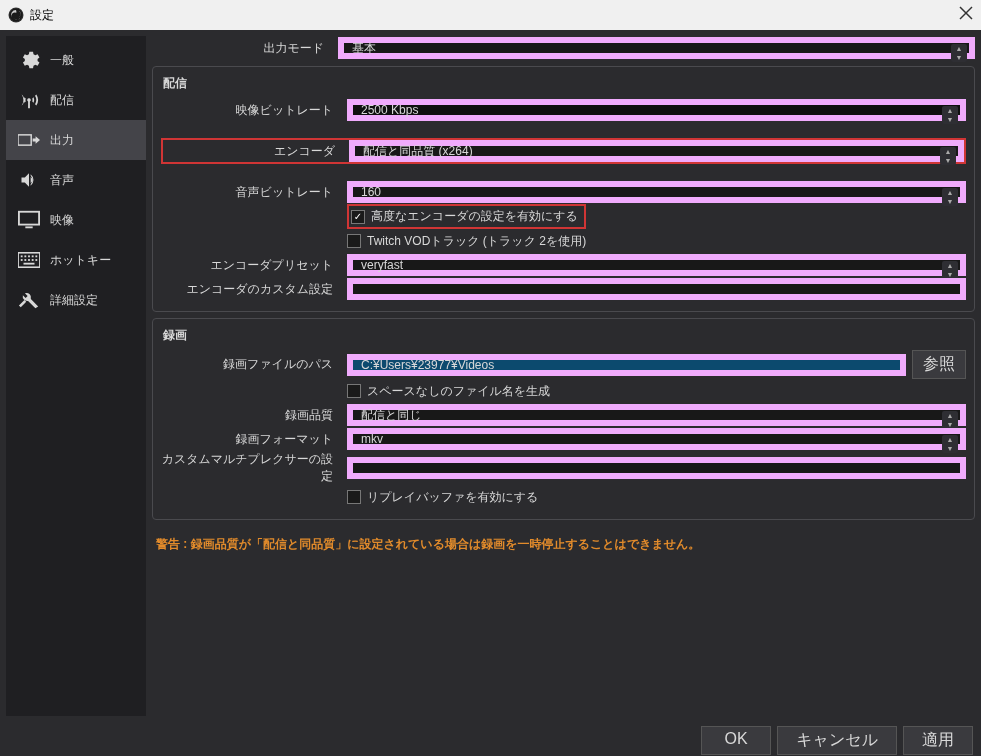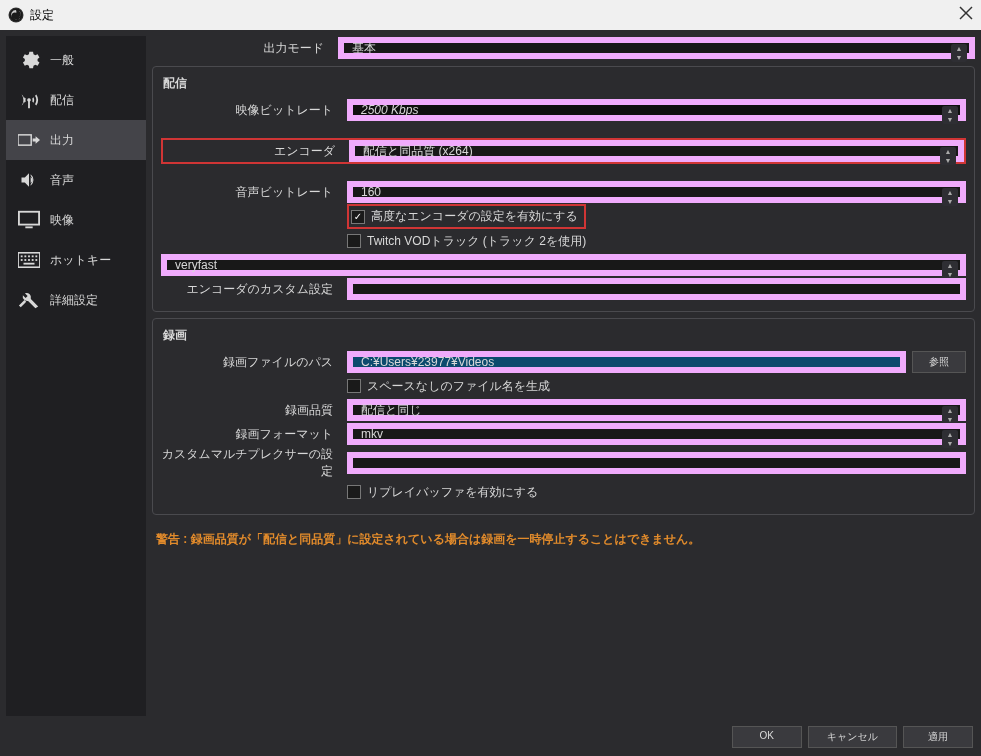--- a/index.html
+++ b/index.html
@@ -21,21 +21,21 @@
 .select .arrows, .spinbox .arrows { position: absolute; right: 2px; top: 1px; width: 16px; height: 18px; display: flex; flex-direction: column; background: #2e2e33; border-radius: 2px; }
 .arrows div { flex: 1; display: flex; align-items: center; justify-content: center; font-size: 7px; color: #aaa; cursor: pointer; }
 .section { border: 1px solid #4a4a4e; border-radius: 4px; padding: 6px 8px 10px 8px; }
 .section-title { font-size: 12px; padding: 2px 4px 6px 2px; font-weight: bold; color: #d8d8d8; }
 .checkbox { display: flex; align-items: center; gap: 6px; cursor: pointer; }
 .cb { width: 14px; height: 14px; border: 1px solid #777; background: #1a1a1a; display: flex; align-items: center; justify-content: center; font-size: 10px; color: #fff; }
 .cb.checked::after { content: "✓"; }
 .highlight { border: 2px solid #d03535; }
 .warn { color: #e28b2b; font-weight: bold; padding: 10px 4px; }
 .btnbar { display: flex; justify-content: flex-end; gap: 6px; padding: 4px 8px 8px 0; }
-.btn { background: #3a3a3e; color: #d8d8d8; border: 1px solid #555; padding: 3px 18px; min-width: 70px; text-align: center; cursor: pointer; font-size: 10px; }
+.btn { background: #3a3a3e; color: #d8d8d8; border: 1px solid #555; padding: 3px 18px; min-width: 70px; text-align: center; cursor: pointer; font-size: 16px; }
 .textinput.path { background: #0c4a6e; }
 svg { fill: #d8d8d8; }
 </style>
 </head>
 <body>
 
 <div class="titlebar">
   <span class="obs-icon">
     <svg viewBox="0 0 32 32" width="16" height="16">
         <circle cx="16" cy="16" r="15" fill="#333"></circle>
@@ -141,21 +141,21 @@
         </div>
       </div>
     </div>
 
     <div class="section">
       <div class="section-title">配信</div>
 
       <div class="row">
         <div class="label">映像ビットレート</div>
         <div class="control">
-          <div class="spinbox" style="background:#0f0f0f;font-style:italic;">
+          <div class="spinbox" style="background:#0f0f0f;">
             <span>2500 Kbps</span>
             <div class="arrows">
                 <div>▲</div>
                 <div>▼</div>
               </div>
           </div>
         </div>
       </div>
 
       <div class="row highlight" style="margin:16px 0;">
@@ -198,20 +198,21 @@
         <div class="label"></div>
         <div class="control">
           <div class="checkbox">
             <span class="cb"></span>
             <span>Twitch VODトラック (トラック 2を使用)</span>
           </div>
         </div>
       </div>
 
       <div class="row">
+        <div class="label">エンコーダプリセット</div>
         <div class="control">
           <div class="select">
             <span>veryfast</span>
             <div class="arrows">
                 <div>▲</div>
                 <div>▼</div>
               </div>
           </div>
         </div>
       </div>

